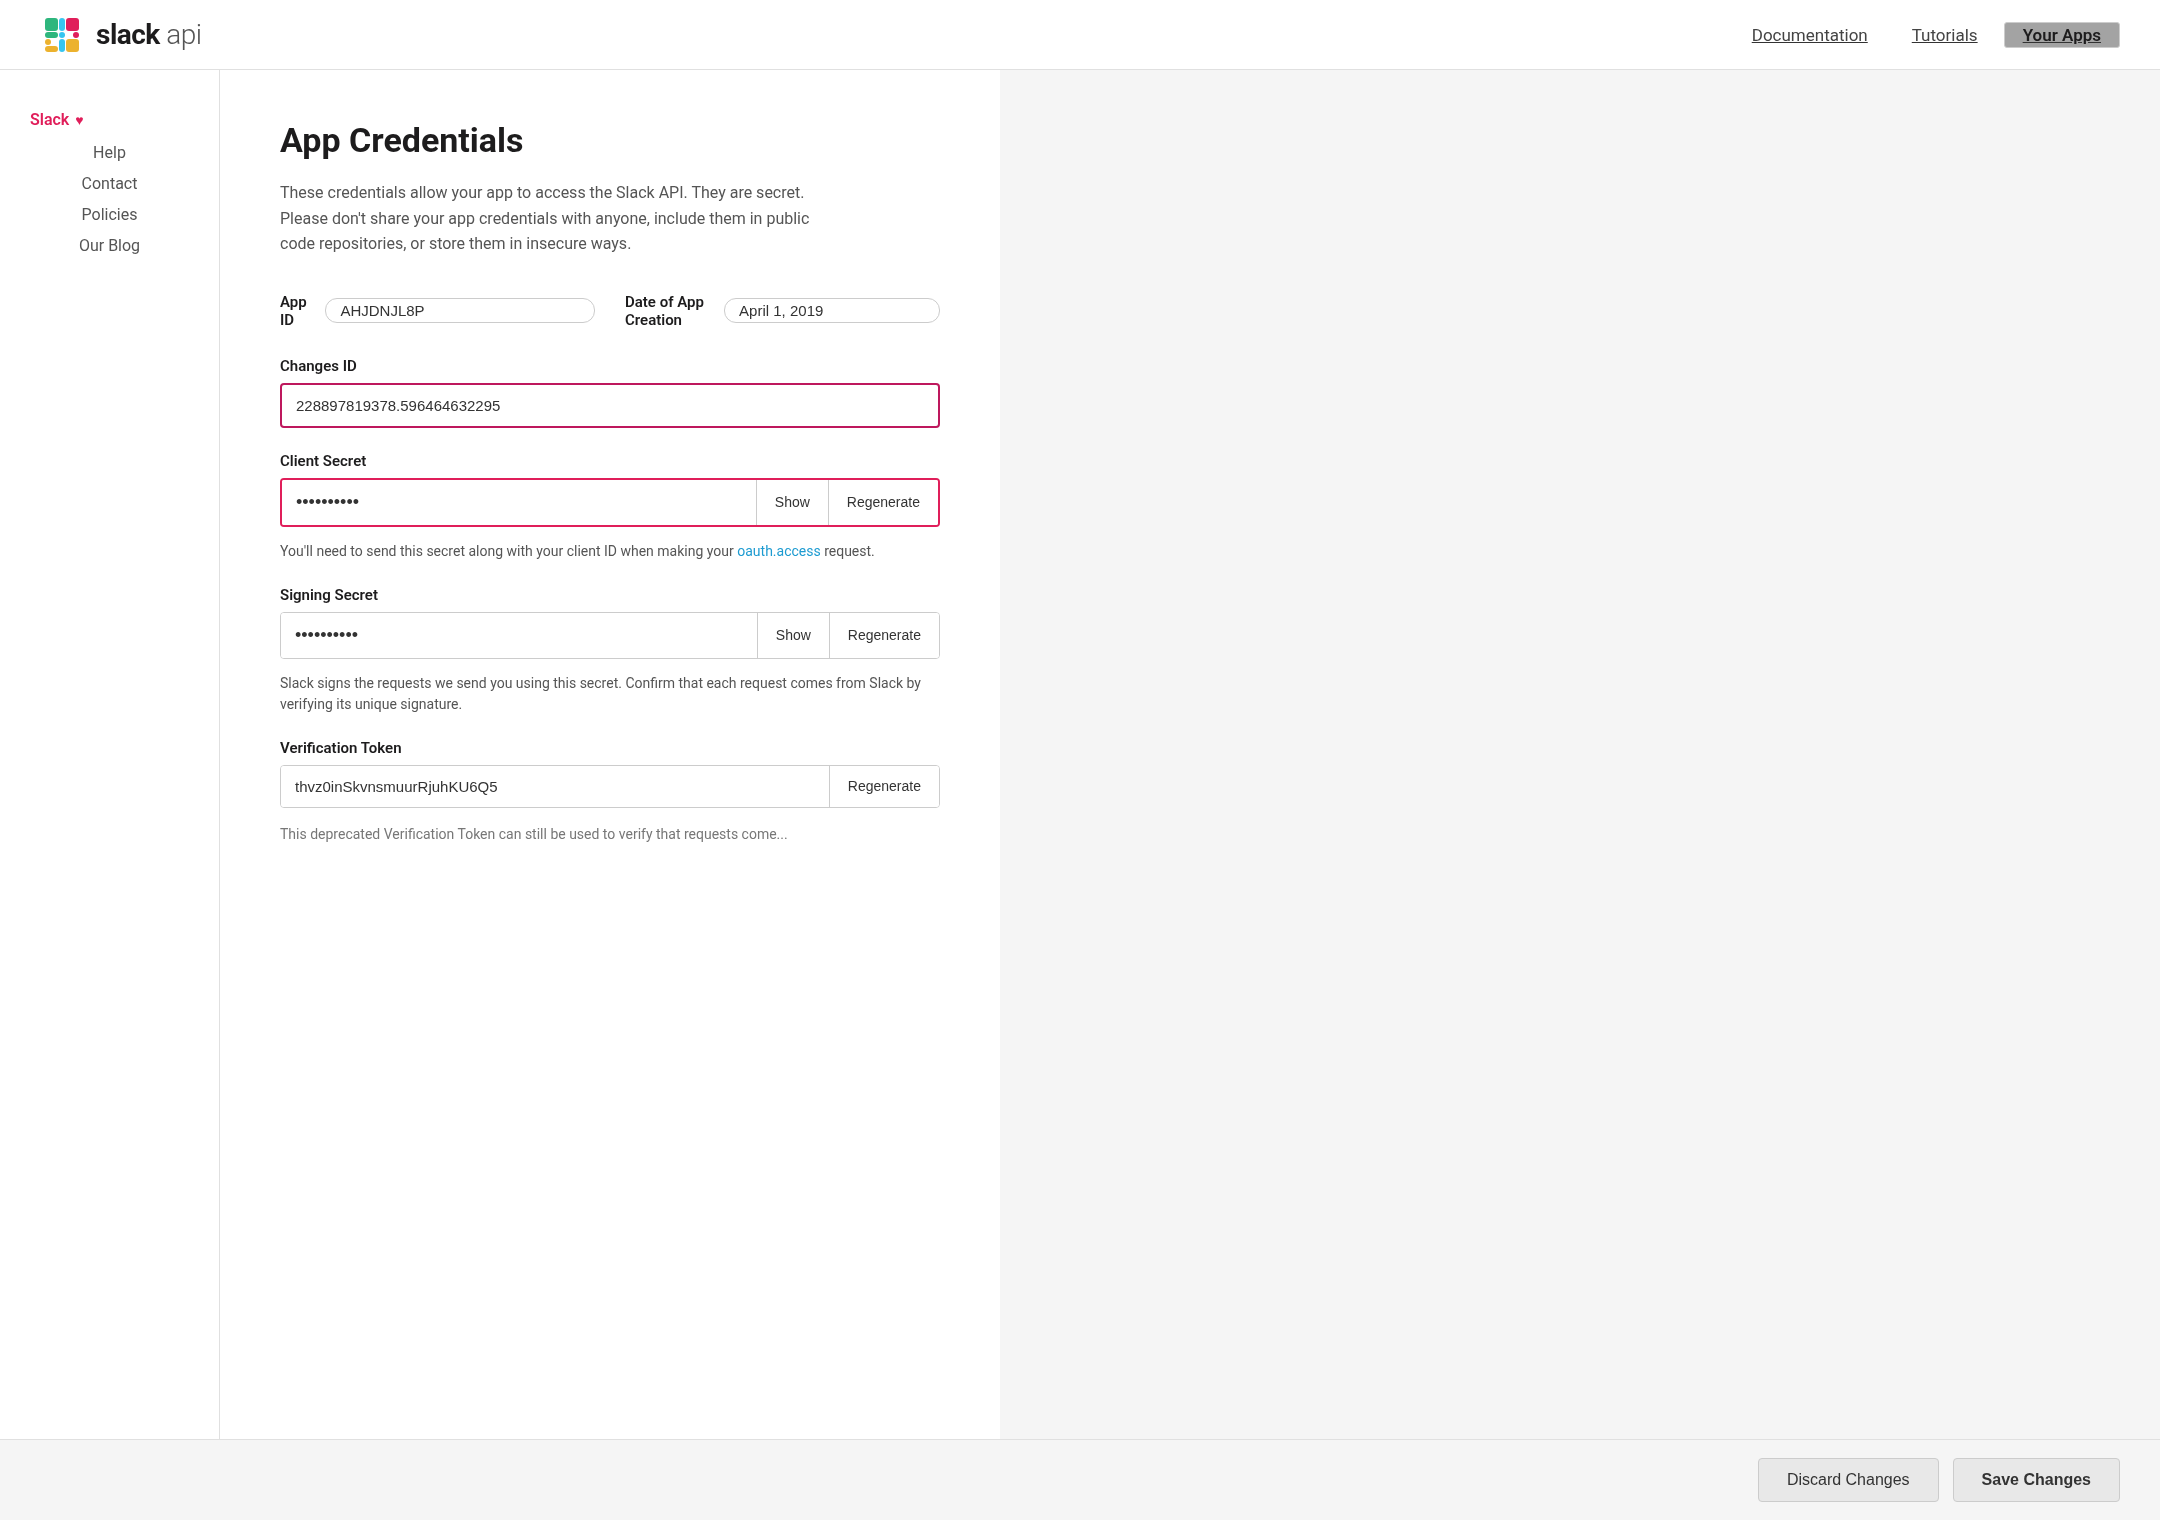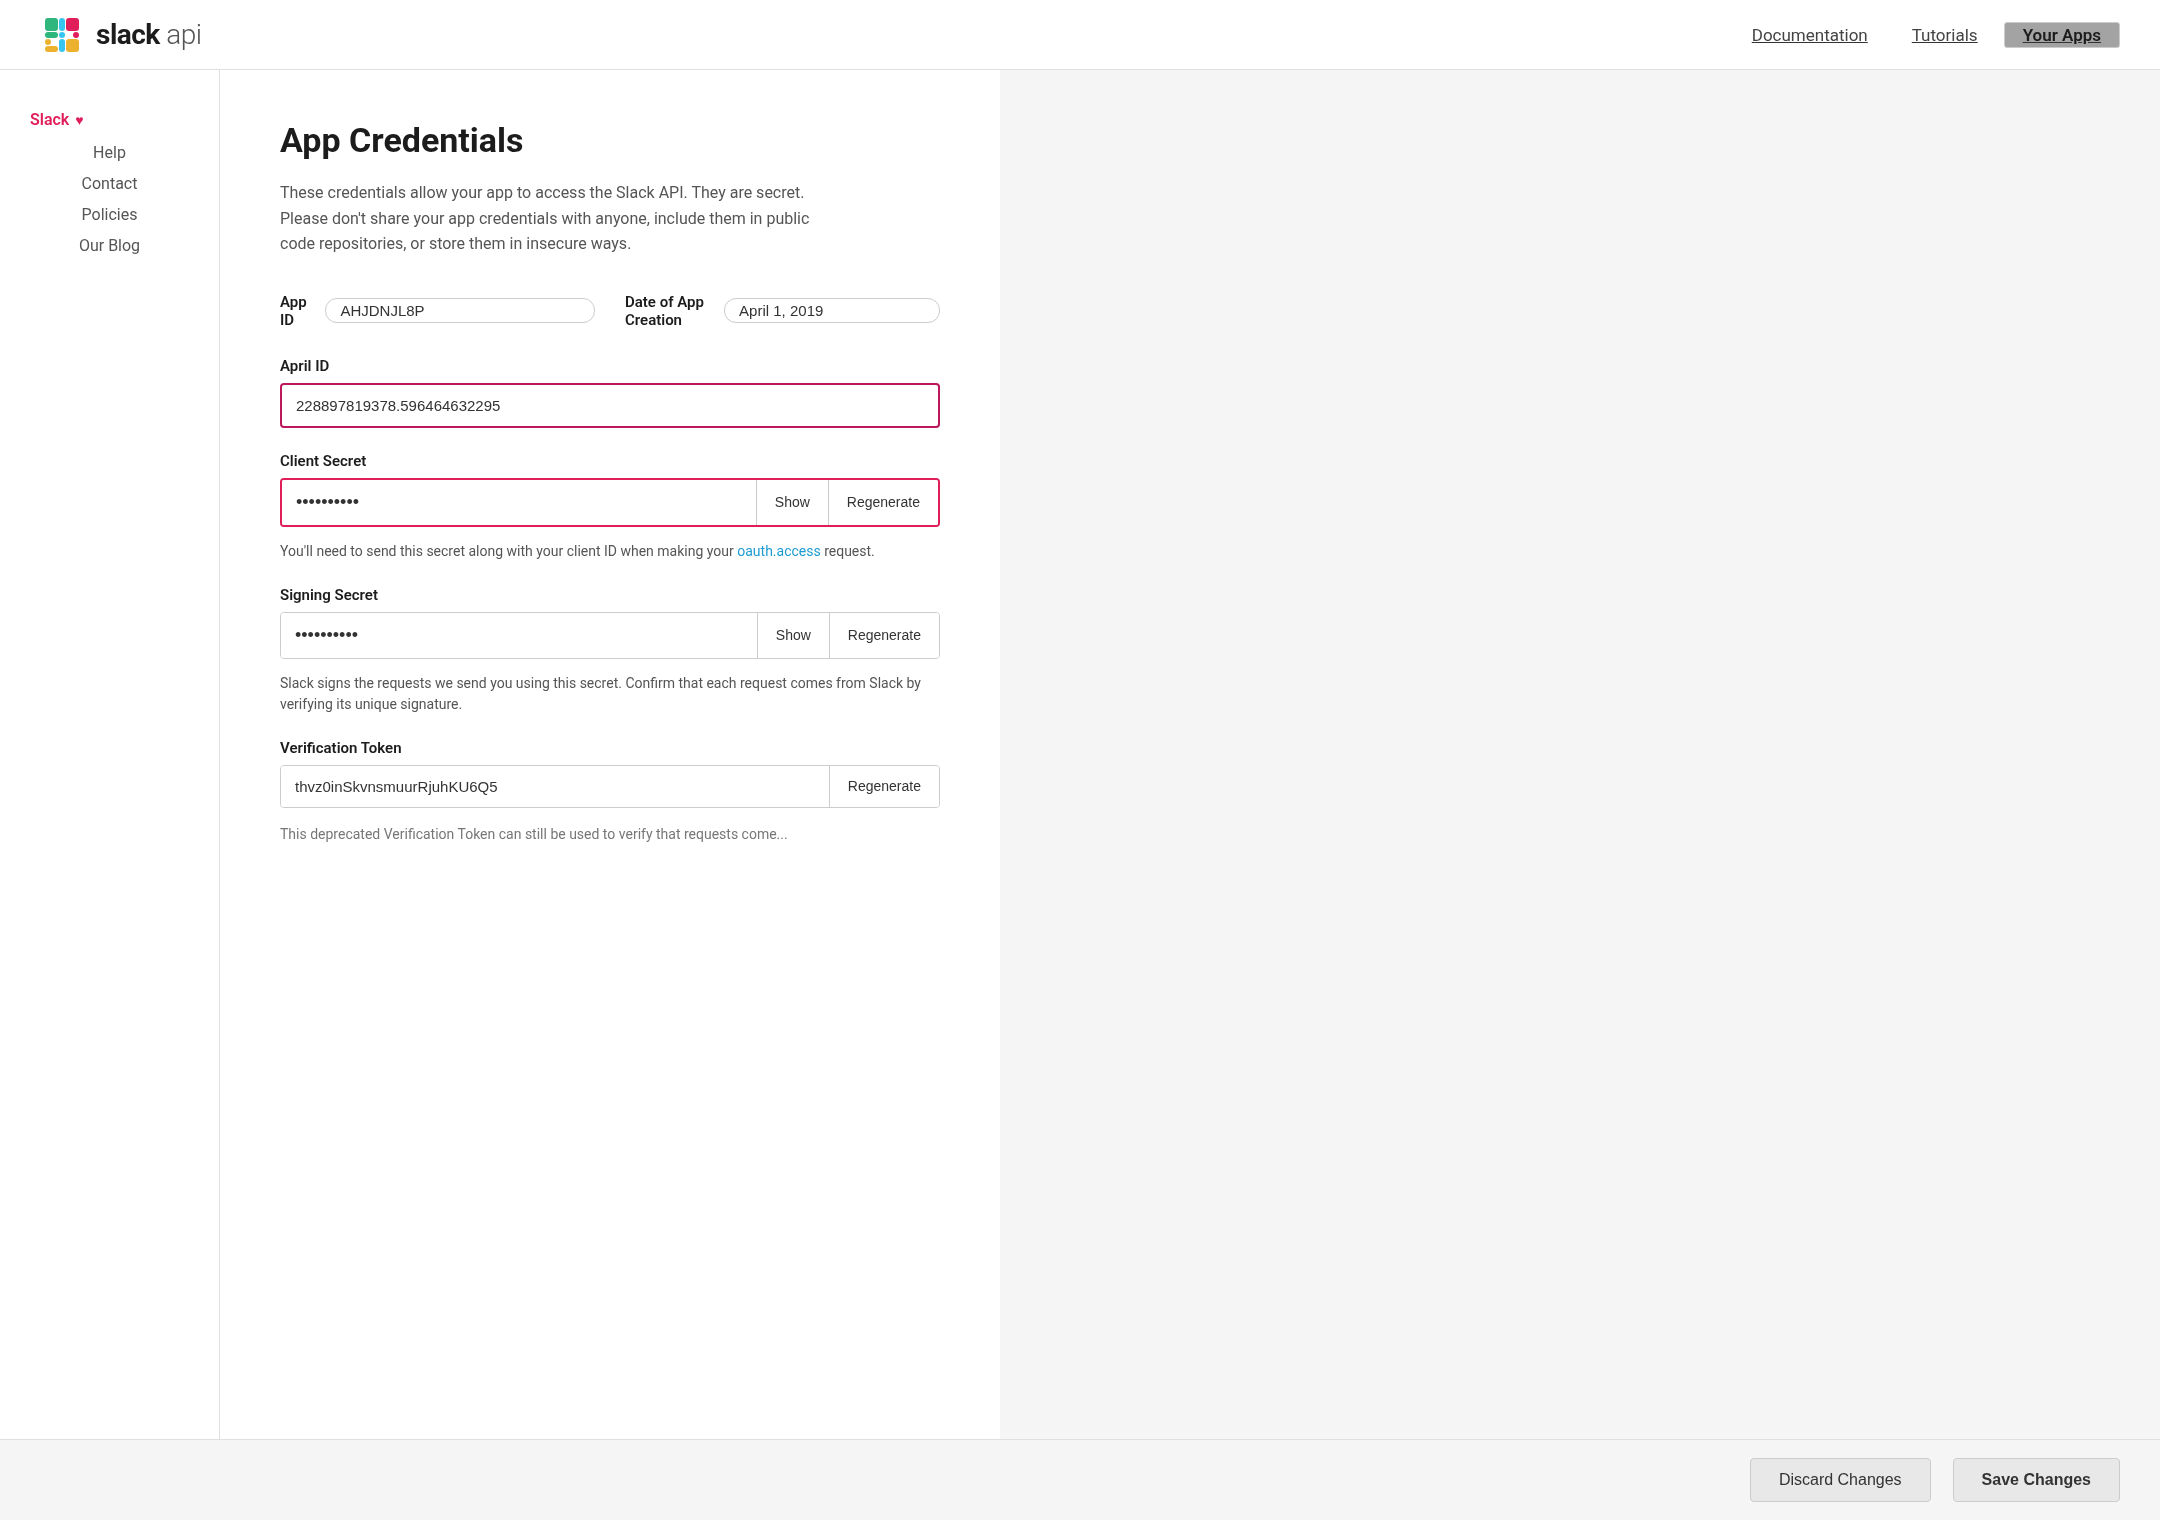--- a/index.html
+++ b/index.html
@@ -261,21 +261,21 @@
     .footer-bar {
       position: fixed;
       bottom: 0;
       left: 0;
       right: 0;
       background: #f5f5f5;
       border-top: 1px solid #e0e0e0;
       padding: 18px 40px;
       display: flex;
       justify-content: flex-end;
-      gap: 22px;
+      gap: 14px;
       z-index: 100;
     }
 
     .btn-secondary {
       padding: 12px 28px;
       font-size: 16px;
       background: #e8e8e8;
       border: 1px solid #ccc;
       border-radius: 4px;
       color: #333;
@@ -353,21 +353,21 @@
         <label class="field-label">App ID</label>
         <input class="field-input" type="text" readonly="" value="AHJDNJL8P" style="">
       </div>
       <div class="field-group-half">
         <label class="field-label">Date of App Creation</label>
         <input class="field-input" type="text" readonly="" value="April 1, 2019" style="">
       </div>
     </div>
 
     <div class="field-group">
-      <label class="field-label">April ID</label>
+      <label class="field-label">Changes ID</label>
       <input class="field-input-highlighted" type="text" readonly="" value="228897819378.596464632295" style="">
     </div>
 
     <div class="field-group">
       <label class="field-label">Client Secret</label>
       <div class="secret-field-wrapper-highlighted">
         <input class="secret-input" type="text" readonly="" value="••••••••••" style="">
         <button class="secret-btn">Show</button>
         <button class="secret-btn">Regenerate</button>
       </div>

